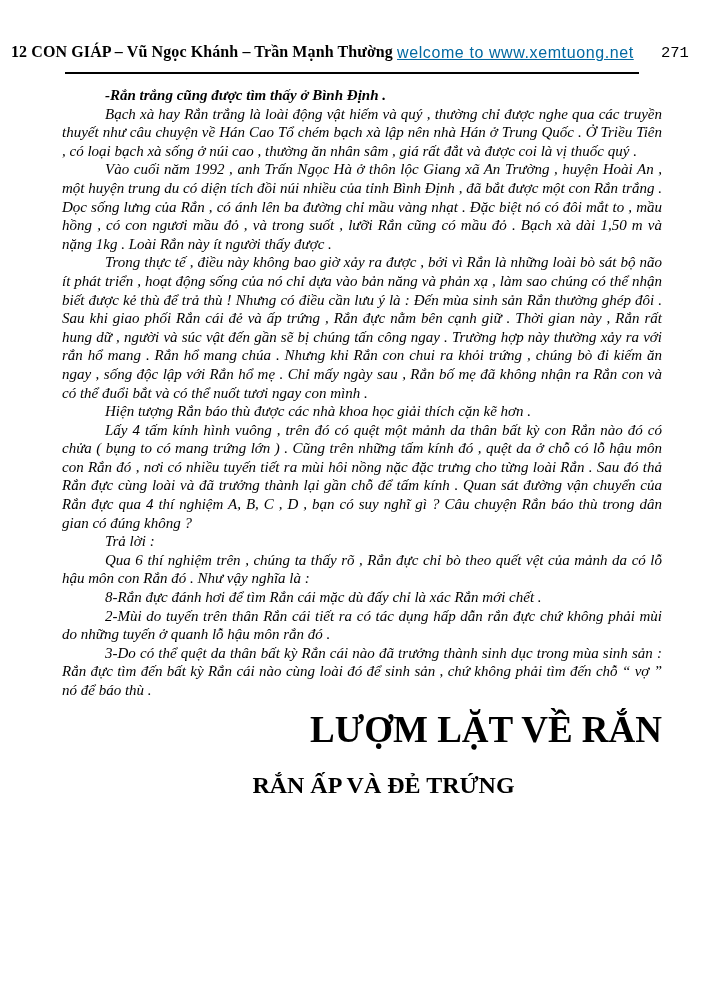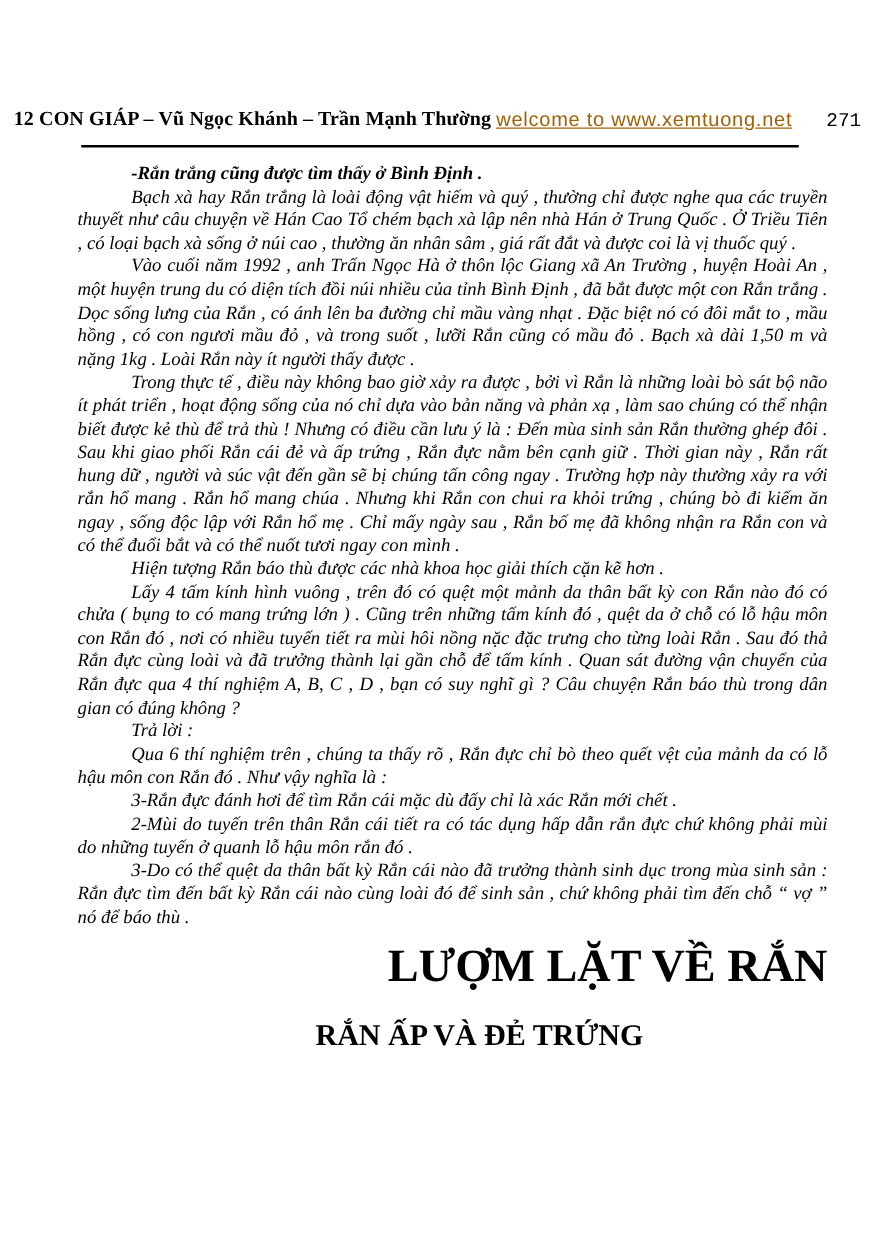--- a/index.html
+++ b/index.html
@@ -8,39 +8,38 @@
     background: #ffffff;
   }
   .page {
     position: relative;
     width: 702px;
     height: 926px;
     background: #ffffff;
     color: #000000;
     font-family: "Liberation Serif", serif;
     overflow: hidden;
-    margin-top: 44px;
   }
   .header-title {
     position: absolute;
     left: 11px;
     top: 43px;
     font-size: 16px;
     font-weight: bold;
     white-space: nowrap;
     letter-spacing: 0.1px;
   }
   .header-link {
     position: absolute;
     left: 397px;
     top: 44px;
     font-family: "Liberation Sans", sans-serif;
     font-size: 16px;
     letter-spacing: 0.6px;
-    color: #a16207;
+    color: #0369a1;
     text-decoration: underline;
     white-space: nowrap;
   }
   .page-number {
     position: absolute;
     left: 661px;
     top: 44px;
     font-size: 15.5px;
     white-space: nowrap;
     font-family: Liberation Mono, monospace;
@@ -102,21 +101,21 @@
 
   <div class="content">
     <p class="bold">-Rắn trắng cũng được tìm thấy ở Bình Định .</p>
     <p>Bạch xà hay Rắn trắng là loài động vật hiếm và quý , thường chỉ được nghe qua các truyền thuyết như câu chuyện về Hán Cao Tổ chém bạch xà lập nên nhà Hán ở Trung Quốc . Ở Triều Tiên , có loại bạch xà sống ở núi cao , thường ăn nhân sâm , giá rất đắt và được coi là vị thuốc quý .</p>
     <p>Vào cuối năm 1992 , anh Trấn Ngọc Hà ở thôn lộc Giang xã An Trường , huyện Hoài An , một huyện trung du có diện tích đồi núi nhiều của tỉnh Bình Định , đã bắt được một con Rắn trắng . Dọc sống lưng của Rắn , có ánh lên ba đường chỉ mầu vàng nhạt . Đặc biệt nó có đôi mắt to , mầu hồng , có con ngươi mầu đỏ , và trong suốt , lưỡi Rắn cũng có mầu đỏ . Bạch xà dài 1,50 m và nặng 1kg . Loài Rắn này ít người thấy được .</p>
     <p>Trong thực tế , điều này không bao giờ xảy ra được , bởi vì Rắn là những loài bò sát bộ não ít phát triển , hoạt động sống của nó chỉ dựa vào bản năng và phản xạ , làm sao chúng có thể nhận biết được kẻ thù để trả thù ! Nhưng có điều cần lưu ý là : Đến mùa sinh sản Rắn thường ghép đôi . Sau khi giao phối Rắn cái đẻ và ấp trứng , Rắn đực nằm bên cạnh giữ . Thời gian này , Rắn rất hung dữ , người và súc vật đến gần sẽ bị chúng tấn công ngay . Trường hợp này thường xảy ra với rắn hổ mang . Rắn hổ mang chúa . Nhưng khi Rắn con chui ra khỏi trứng , chúng bò đi kiếm ăn ngay , sống độc lập với Rắn hổ mẹ . Chỉ mấy ngày sau , Rắn bố mẹ đã không nhận ra Rắn con và có thể đuổi bắt và có thể nuốt tươi ngay con mình .</p>
     <p>Hiện tượng Rắn báo thù được các nhà khoa học giải thích cặn kẽ hơn .</p>
     <p>Lấy 4 tấm kính hình vuông , trên đó có quệt một mảnh da thân bất kỳ con Rắn nào đó có chửa ( bụng to có mang trứng lớn ) . Cũng trên những tấm kính đó , quệt da ở chỗ có lỗ hậu môn con Rắn đó , nơi có nhiều tuyến tiết ra mùi hôi nồng nặc đặc trưng cho từng loài Rắn . Sau đó thả Rắn đực cùng loài và đã trưởng thành lại gần chỗ để tấm kính . Quan sát đường vận chuyển của Rắn đực qua 4 thí nghiệm A, B, C , D , bạn có suy nghĩ gì ? Câu chuyện Rắn báo thù trong dân gian có đúng không ?</p>
     <p>Trả lời :</p>
     <p>Qua 6 thí nghiệm trên , chúng ta thấy rõ , Rắn đực chỉ bò theo quết vệt của mảnh da có lỗ hậu môn con Rắn đó . Như vậy nghĩa là :</p>
-    <p>3-Rắn đực đánh hơi để tìm Rắn cái mặc dù đấy chỉ là xác Rắn mới chết .</p>
+    <p>8-Rắn đực đánh hơi để tìm Rắn cái mặc dù đấy chỉ là xác Rắn mới chết .</p>
     <p>2-Mùi do tuyến trên thân Rắn cái tiết ra có tác dụng hấp dẫn rắn đực chứ không phải mùi do những tuyến ở quanh lỗ hậu môn rắn đó .</p>
     <p>3-Do có thể quệt da thân bất kỳ Rắn cái nào đã trưởng thành sinh dục trong mùa sinh sản : Rắn đực tìm đến bất kỳ Rắn cái nào cùng loài đó để sinh sản , chứ không phải tìm đến chỗ “ vợ ” nó để báo thù .</p>
 
     <div class="section-title">LƯỢM LẶT VỀ RẮN</div>
     <div class="subsection-title">RẮN ẤP VÀ ĐẺ TRỨNG</div>
   </div>
 
 </div>
 
 </body></html>

